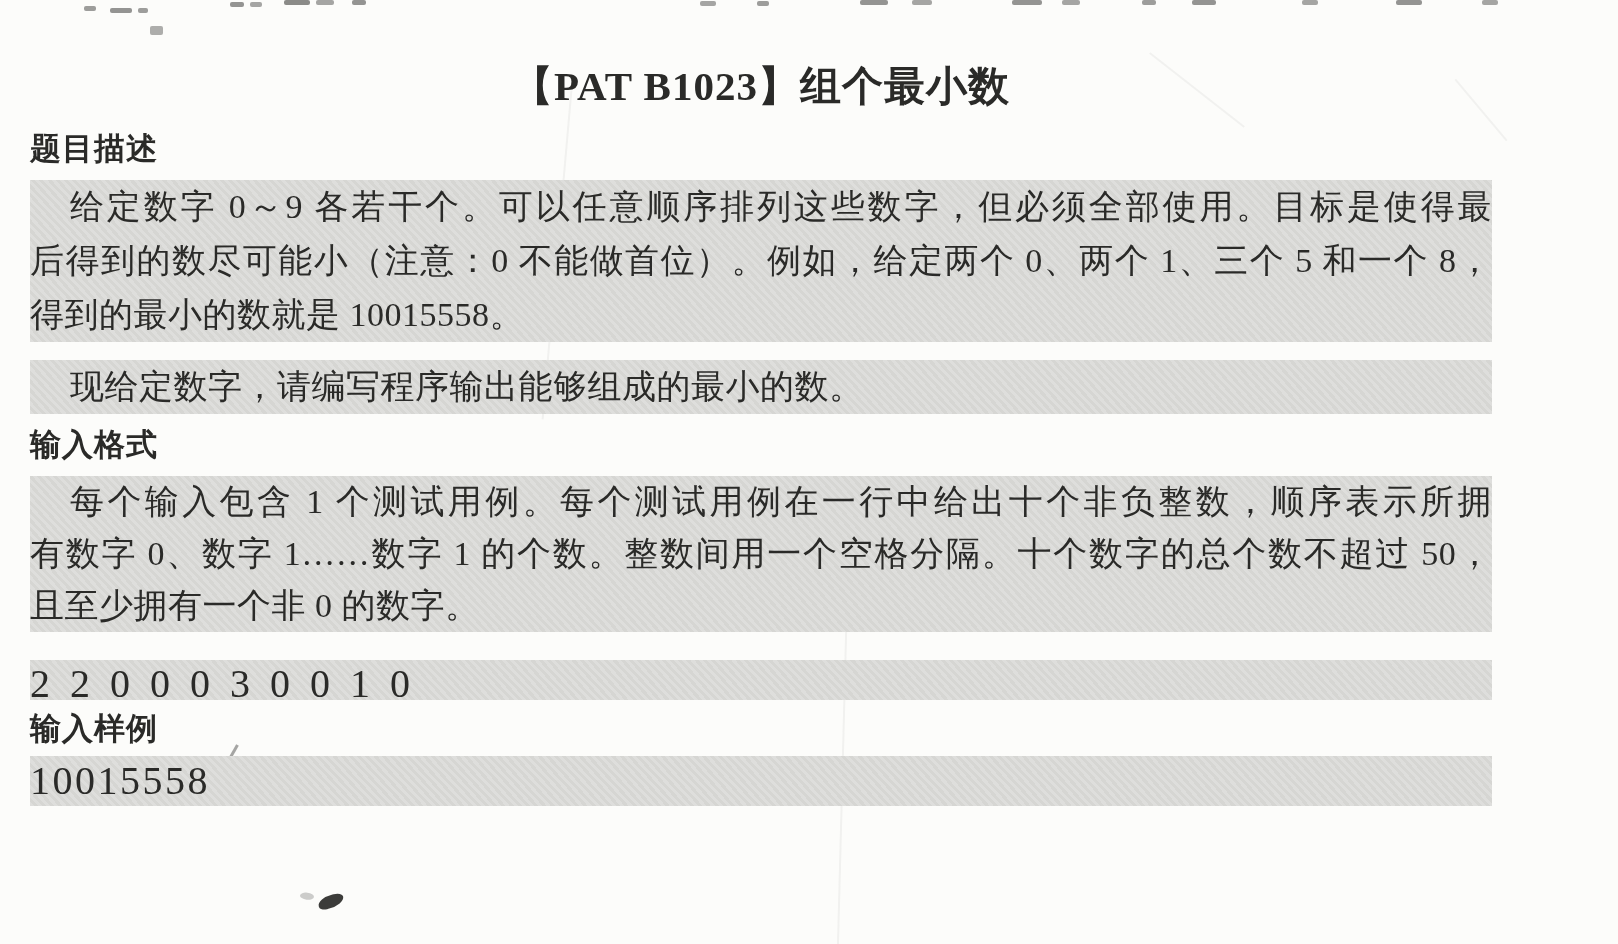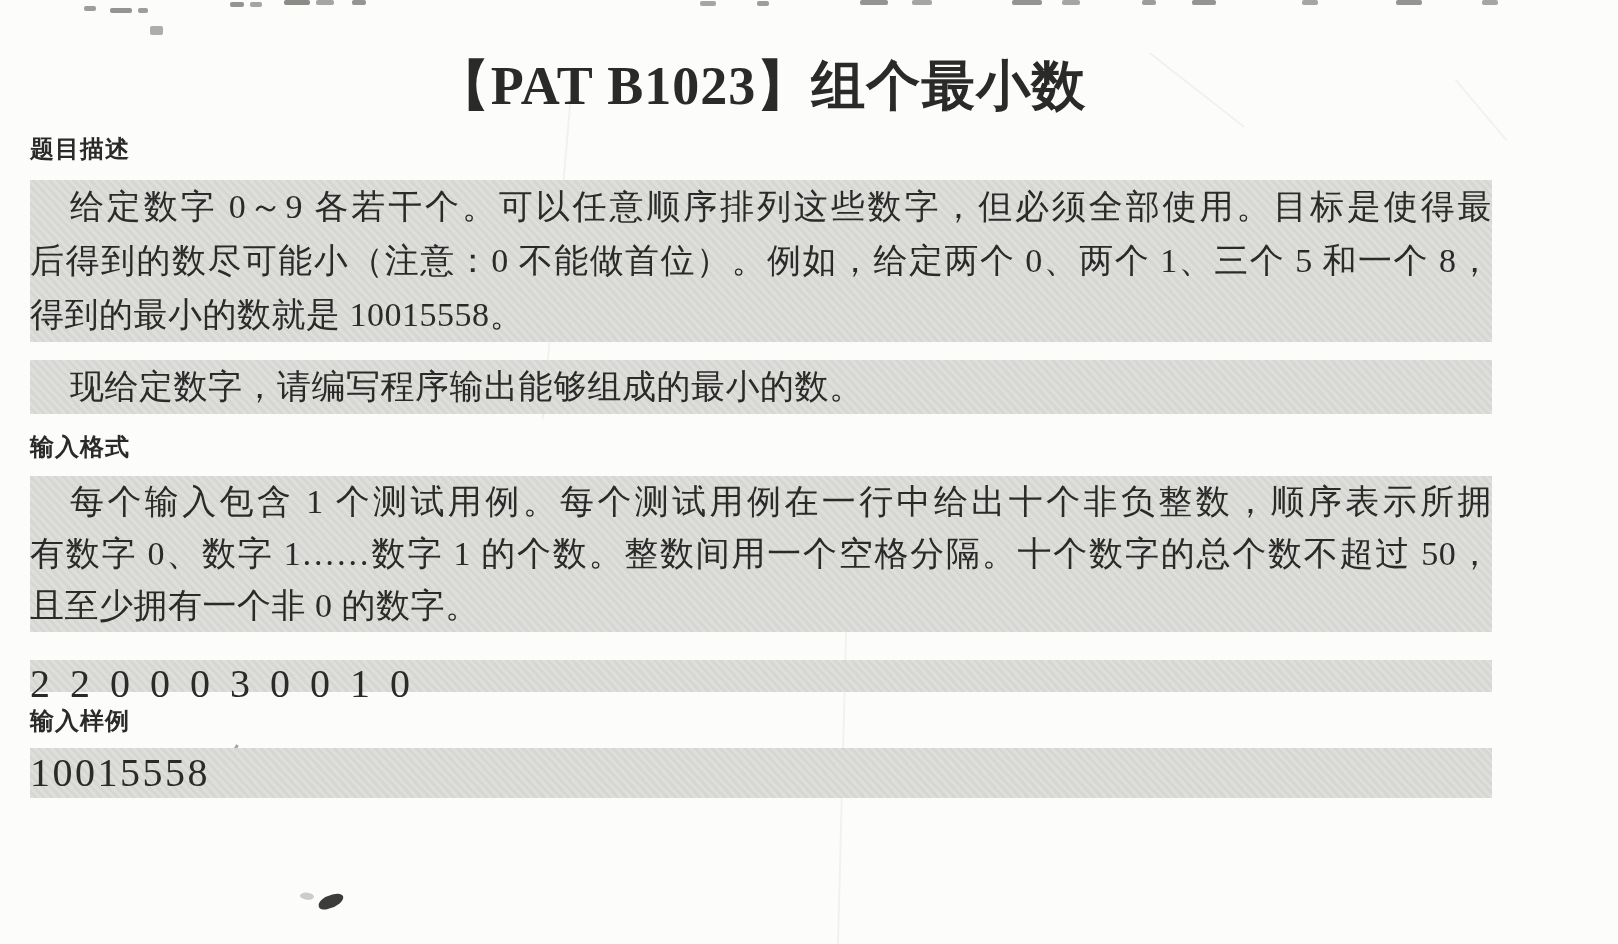--- a/index.html
+++ b/index.html
@@ -22,33 +22,33 @@
     position: absolute;
     left: 30px;
     top: 0;
     width: 1462px;
   }
   .title {
     margin-top: 60px;
     height: 52px;
     line-height: 52px;
     text-align: center;
-    font-size: 54px;
+    font-size: 41px;
     font-weight: bold;
     letter-spacing: 1px;
   }
   .heading {
-    font-size: 24px;
+    font-size: 31px;
     font-weight: 600;
     height: 46px;
     line-height: 46px;
     letter-spacing: 1px;
   }
   .h-desc   { margin-top: 14px; }
-  .h-infmt  { margin-top: 10px; }
+  .h-infmt  { margin-top: 10px; font-family: Liberation Mono, monospace; }
   .h-outfmt { margin-top: 8px; }
   .h-insmp  { margin-top: 6px; }
   .h-outsmp { margin-top: 6px; }
   .block {
     background: var(--highlight);
     margin-top: 8px;
     width: 1462px;
   }
   .block-b, .block-d { margin-top: 18px; }
   .block-c { margin-top: 6px; }
@@ -67,21 +67,21 @@
     text-justify: distribute;
   }
   .codeband {
     background: var(--highlight);
     margin-top: 4px;
     width: 1462px;
     font-size: 40px;
     letter-spacing: 2.5px;
     word-spacing: 5px;
   }
-  .band-input  { height: 32px; line-height: 48px; margin-top: 28px; }
+  .band-input  { height: 40px; line-height: 48px; margin-top: 28px; }
   .band-output { height: 50px; line-height: 50px; }
   
   .block, .codeband {
     background-image: repeating-linear-gradient(
       47deg,
       rgba(255,255,255,0.12) 0px, rgba(255,255,255,0.12) 3px,
       rgba(0,0,0,0.02) 3px, rgba(0,0,0,0.02) 6px);
   }
   
   .speck {

